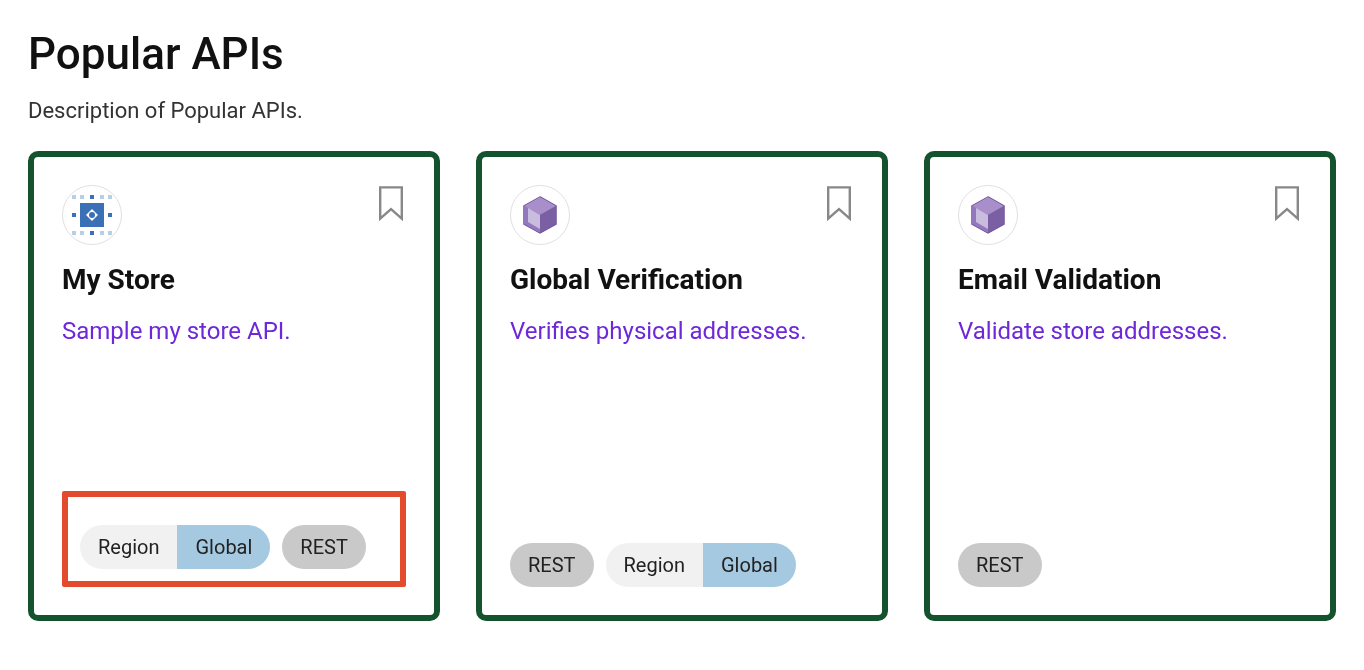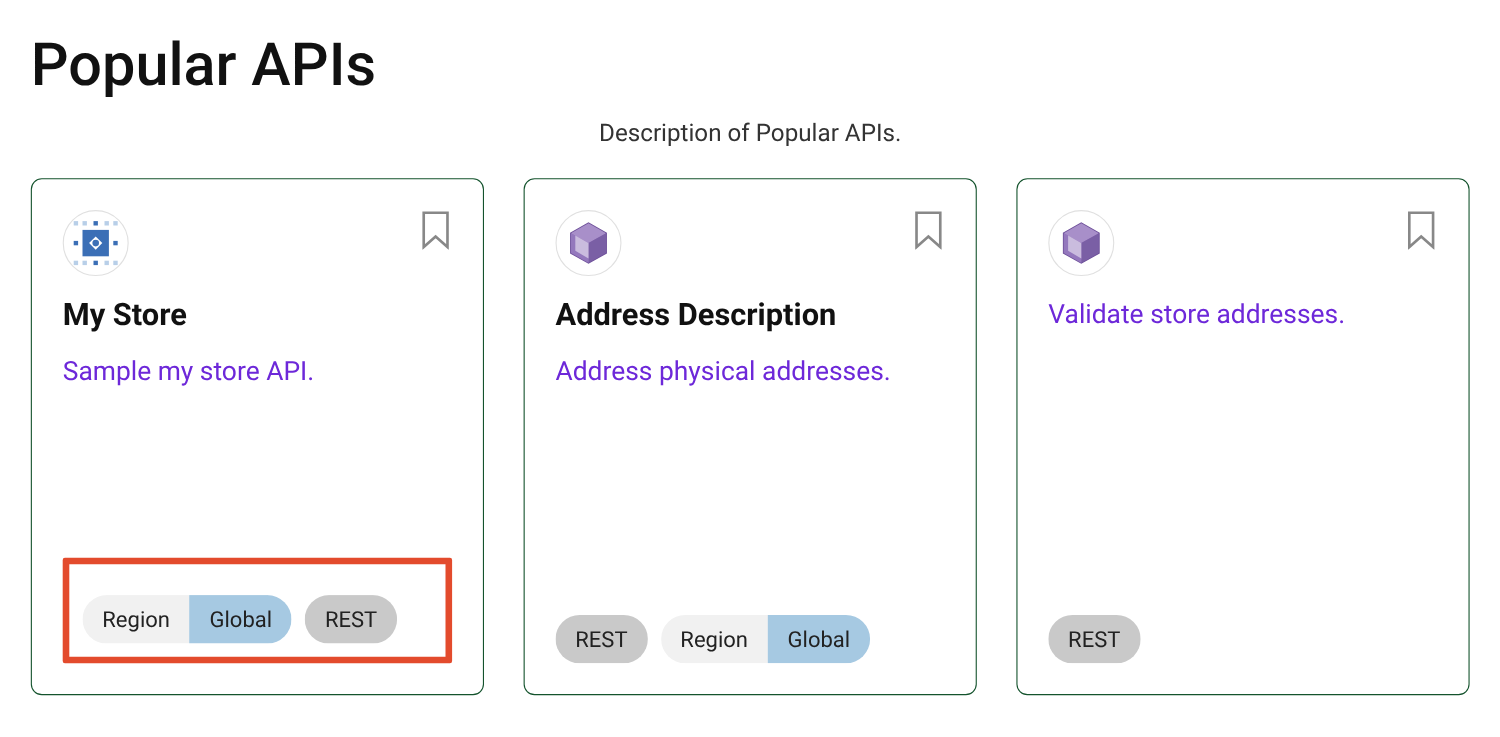--- a/index.html
+++ b/index.html
@@ -7,38 +7,37 @@
       margin: 0;
       padding: 0;
     }
     body {
       font-family: -apple-system, BlinkMacSystemFont, "Segoe UI", Roboto, Helvetica, Arial, sans-serif;
       background: #ffffff;
       padding: 28px;
       color: #111111;
     }
     .page-title {
-      font-size: 54px;
+      font-size: 44px;
       font-weight: 500;
       margin-bottom: 18px;
       color: #111;
     }
     .page-description {
       font-size: 22px;
       color: #333;
       margin-bottom: 28px;
-      text-align: center;
     }
     .cards-row {
       display: flex;
       gap: 36px;
     }
     .card {
       width: 415px;
-      border: 1px solid #14532d;
+      border: 6px solid #14532d;
       border-radius: 10px;
       padding: 28px;
       display: flex;
       flex-direction: column;
       min-height: 470px;
       position: relative;
     }
     .card-header {
       display: flex;
       justify-content: space-between;
@@ -172,22 +171,22 @@
           <path d="M22 22 L22 40 L6 31 L6 13 Z" fill="#9478bd"></path>
           <path d="M10 15 L22 22 L22 36 L10 29 Z" fill="#ffffff" opacity="0.5"></path>
         </svg>
       </div>
       <div class="bookmark-icon">
         <svg viewBox="0 0 24 30">
             <path d="M3 2 H21 V28 L12 20 L3 28 Z"></path>
           </svg>
       </div>
     </div>
-    <h2 class="card-title">Address Description</h2>
-    <p class="card-description">Address physical addresses.</p>
+    <h2 class="card-title">Global Verification</h2>
+    <p class="card-description">Verifies physical addresses.</p>
     <div class="badges-row">
       <span class="badge">
         <span class="badge-segment seg-gray">REST</span>
       </span>
       <span class="badge">
         <span class="badge-segment seg-light">Region</span>
         <span class="badge-segment seg-blue">Global</span>
       </span>
     </div>
   </div>
@@ -202,20 +201,21 @@
           <path d="M22 22 L22 40 L6 31 L6 13 Z" fill="#9478bd"></path>
           <path d="M10 15 L22 22 L22 36 L10 29 Z" fill="#ffffff" opacity="0.5"></path>
         </svg>
       </div>
       <div class="bookmark-icon">
         <svg viewBox="0 0 24 30">
             <path d="M3 2 H21 V28 L12 20 L3 28 Z"></path>
           </svg>
       </div>
     </div>
+    <h2 class="card-title">Email Validation</h2>
     <p class="card-description">Validate store addresses.</p>
     <div class="badges-row">
       <span class="badge">
         <span class="badge-segment seg-gray">REST</span>
       </span>
     </div>
   </div>
 
 </div>
 

